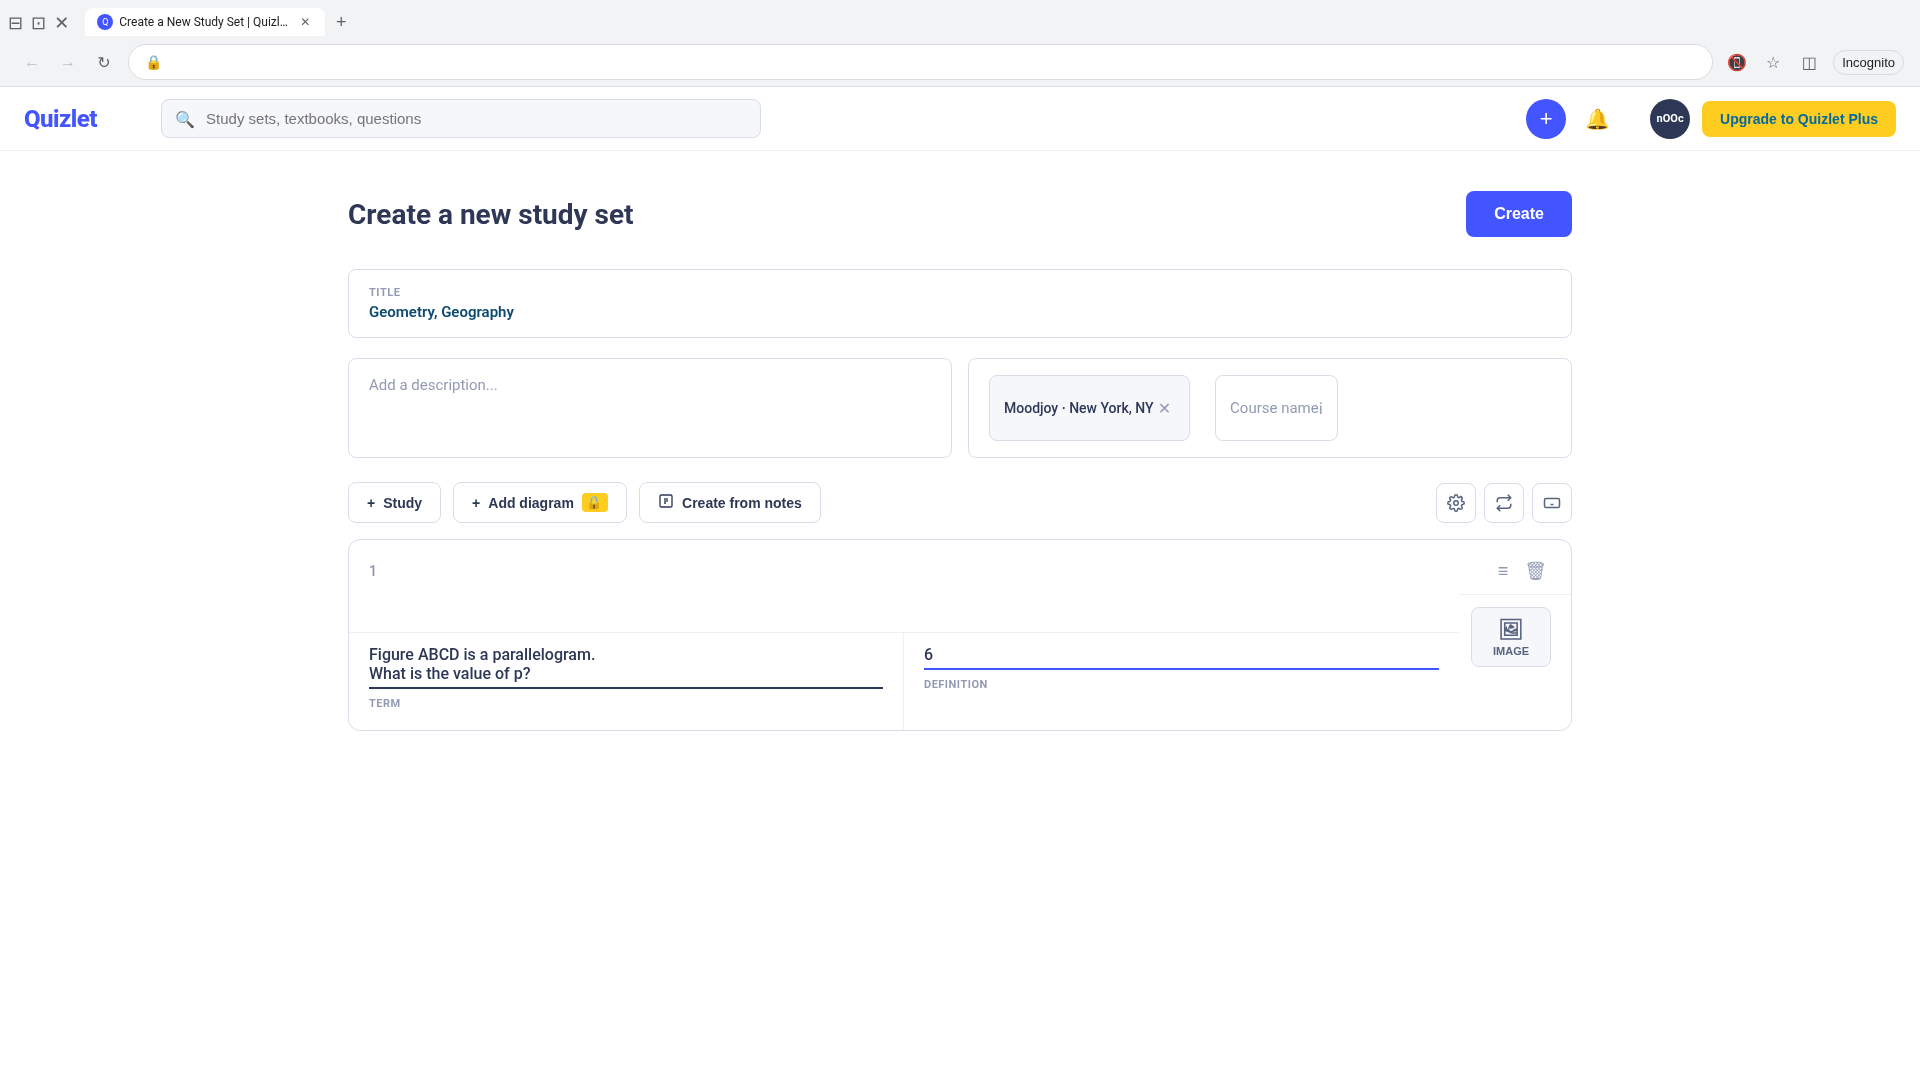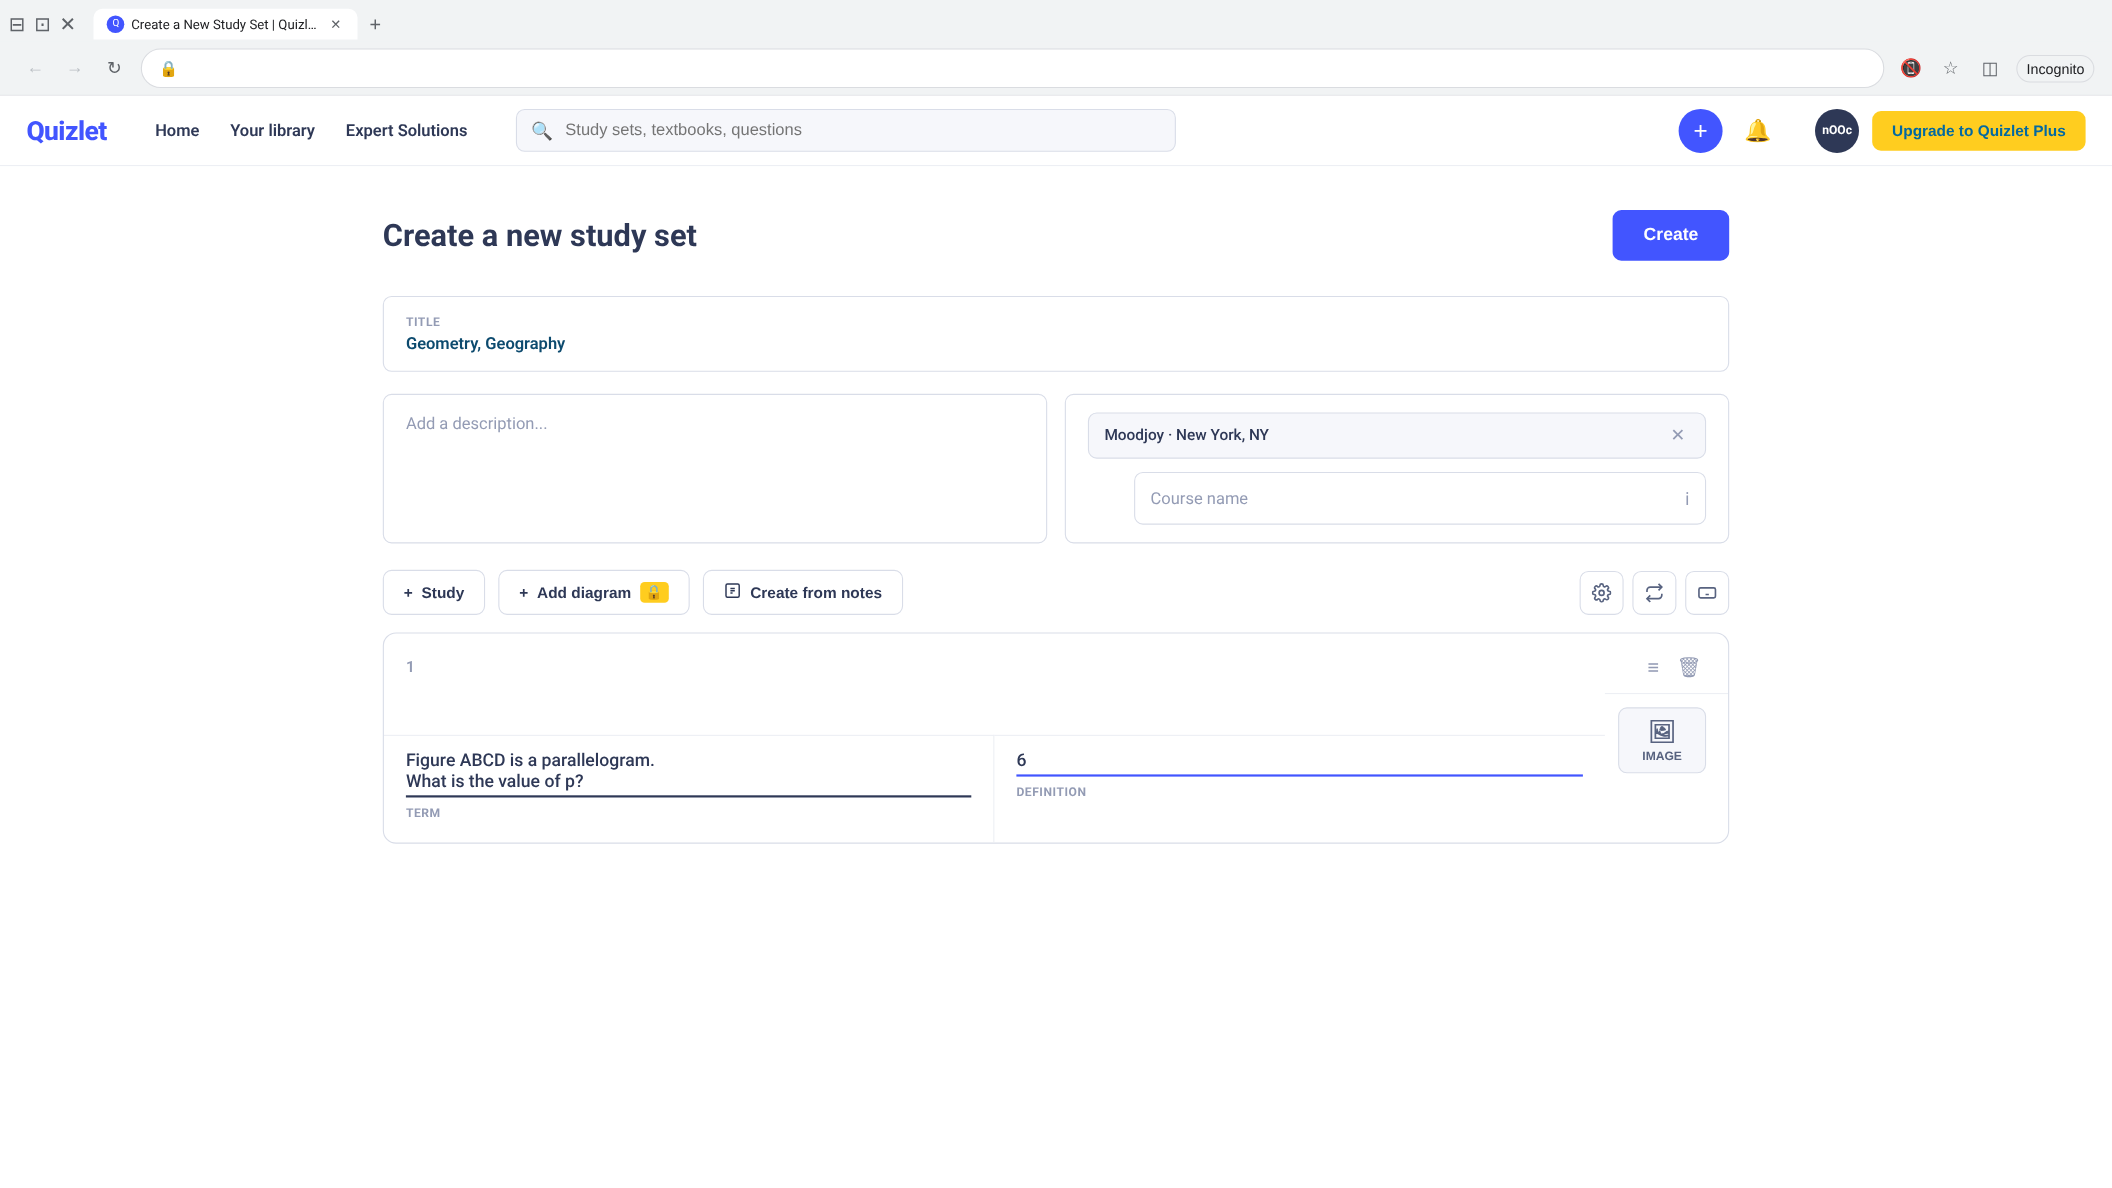--- a/index.html
+++ b/index.html
@@ -304,22 +304,22 @@
       border-radius: 8px;
       padding: 16px 20px;
       min-height: 100px;
     }
     .meta-placeholder {
       color: #939bb4;
       font-size: 15px;
     }
     .class-box {
       display: flex;
-      flex-direction: column;
-      gap: 12px;
+      flex-direction: row;
+      gap: 25px;
     }
     .class-tag {
       display: flex;
       align-items: center;
       justify-content: space-between;
       padding: 10px 14px;
       background: #f6f7fb;
       border: 1.5px solid #d9dde8;
       border-radius: 8px;
     }
@@ -337,21 +337,20 @@
       padding: 0 4px;
     }
     .course-name-field {
       display: flex;
       align-items: center;
       justify-content: space-between;
       padding: 12px 14px;
       background: #fff;
       border: 1.5px solid #d9dde8;
       border-radius: 8px;
-      margin-left: 42px;
     }
     .course-name-placeholder {
       font-size: 15px;
       color: #939bb4;
     }
     .info-icon {
       color: #939bb4;
       font-size: 16px;
     }
 
@@ -524,25 +523,20 @@
       <button class="toolbar-icon-btn" title="Cast">📵</button>
       <button class="toolbar-icon-btn">☆</button>
       <button class="toolbar-icon-btn">◫</button>
       <button class="profile-btn">Incognito</button>
     </div>
   </div>
 </div>
 
 <div class="quizlet-header">
   <div class="quizlet-logo">Quizlet</div>
-  <nav class="header-nav">
-    <a class="nav-link">Home</a>
-    <a class="nav-link">Your library</a>
-    <a class="nav-link">Expert Solutions</a>
-  </nav>
   <div class="header-search">
     <span class="search-icon">🔍</span>
     <input class="search-input" type="text" placeholder="Study sets, textbooks, questions" style="">
   </div>
   <div class="header-actions">
     <button class="create-btn">+</button>
     <button class="notification-btn">🔔</button>
     <div class="user-avatar">
       <span style="font-size:11px;">nOOc</span>
     </div>

